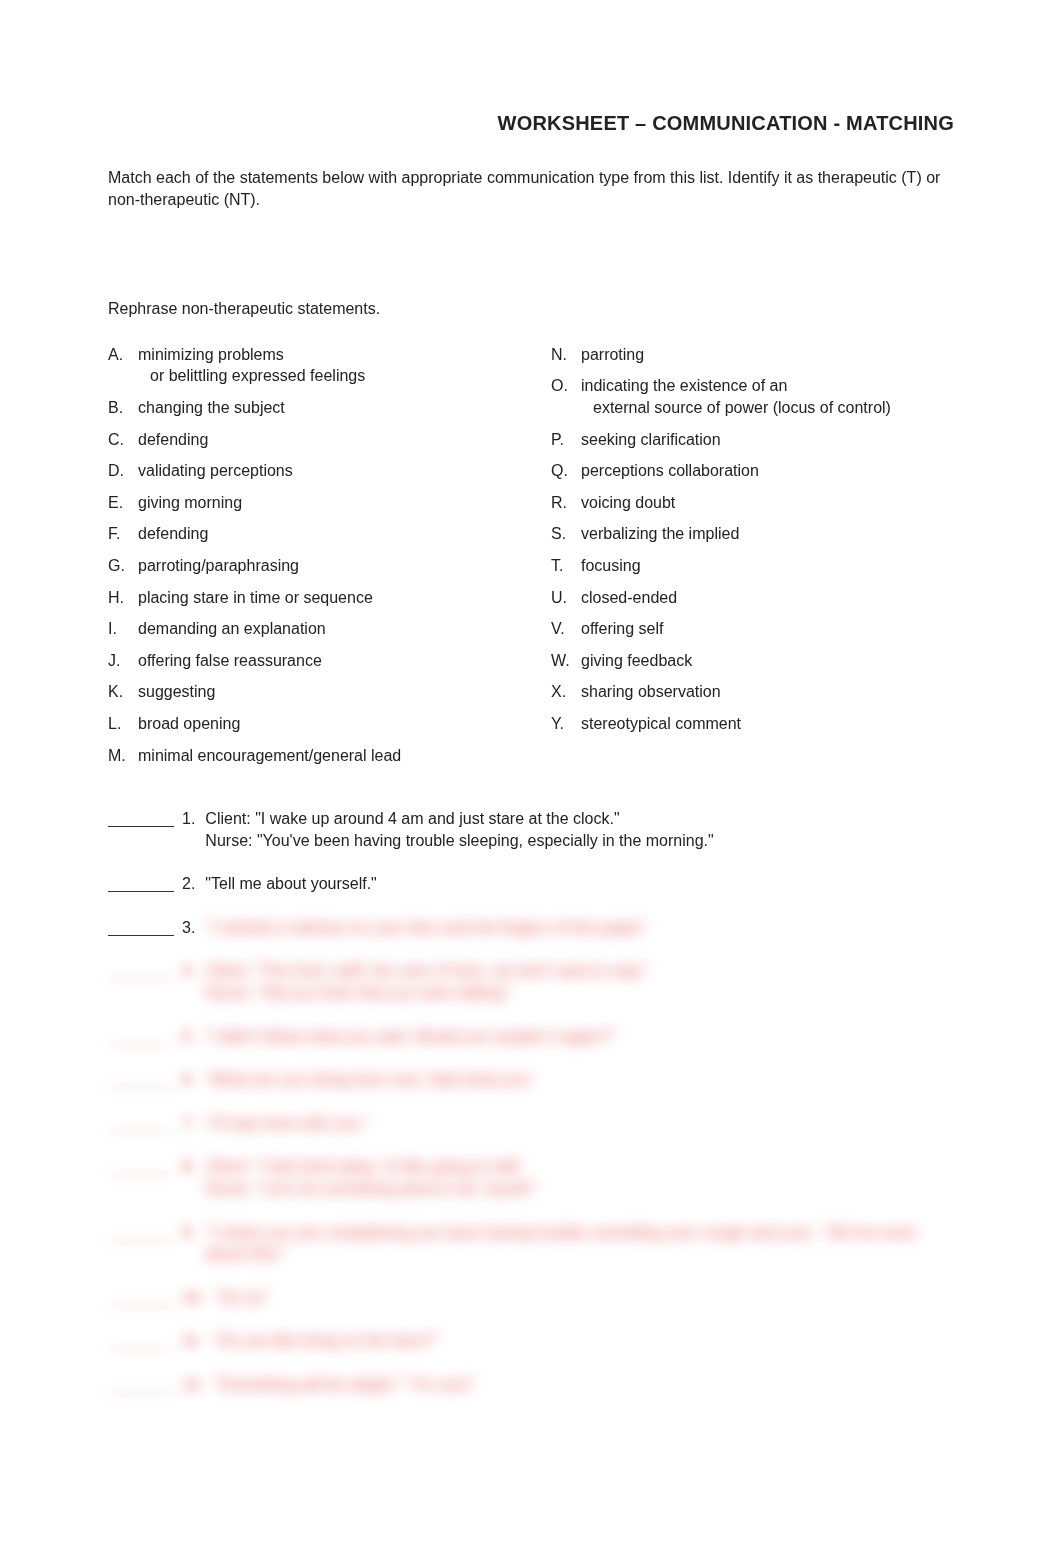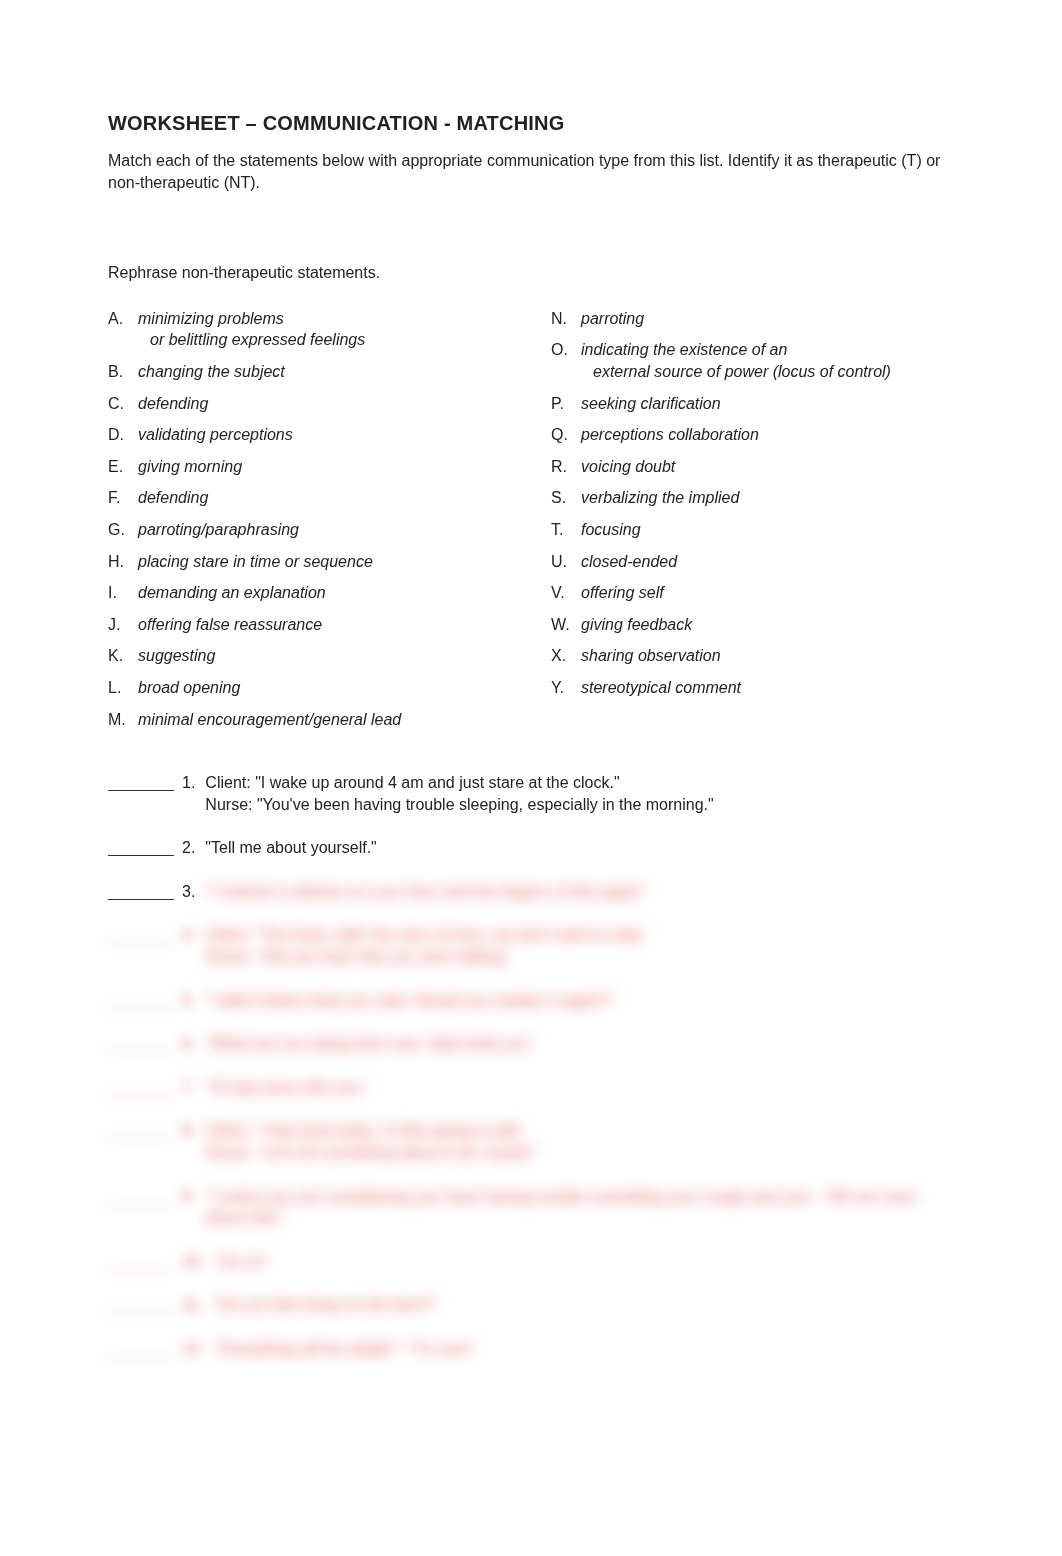--- a/index.html
+++ b/index.html
@@ -11,28 +11,28 @@
       font-family: Arial, Helvetica, sans-serif;
       background: #ffffff;
       width: 1062px;
       margin: 0 auto;
       padding: 110px 108px 80px 108px;
       font-size: 16px;
       color: #222;
       line-height: 1.35;
     }
     .title {
-      text-align: left;
+      text-align: right;
       font-weight: bold;
       font-size: 20px;
       letter-spacing: 0.2px;
-      margin-bottom: 13px;
+      margin-bottom: 30px;
     }
     .instruction {
-      margin-bottom: 69px;
+      margin-bottom: 88px;
     }
     .subinstruction {
       margin-bottom: 24px;
     }
     .columns {
       display: flex;
       gap: 40px;
       margin-bottom: 32px;
     }
     .col {
@@ -41,21 +41,20 @@
     .opt {
       display: flex;
       margin-bottom: 10px;
     }
     .opt-letter {
       width: 30px;
       flex-shrink: 0;
     }
     .opt-text {
       flex: 1;
-      font-style: italic;
     }
     .sub {
       padding-left: 12px;
     }
     .questions {
       margin-top: 10px;
     }
     .q {
       display: flex;
       margin-bottom: 22px;

